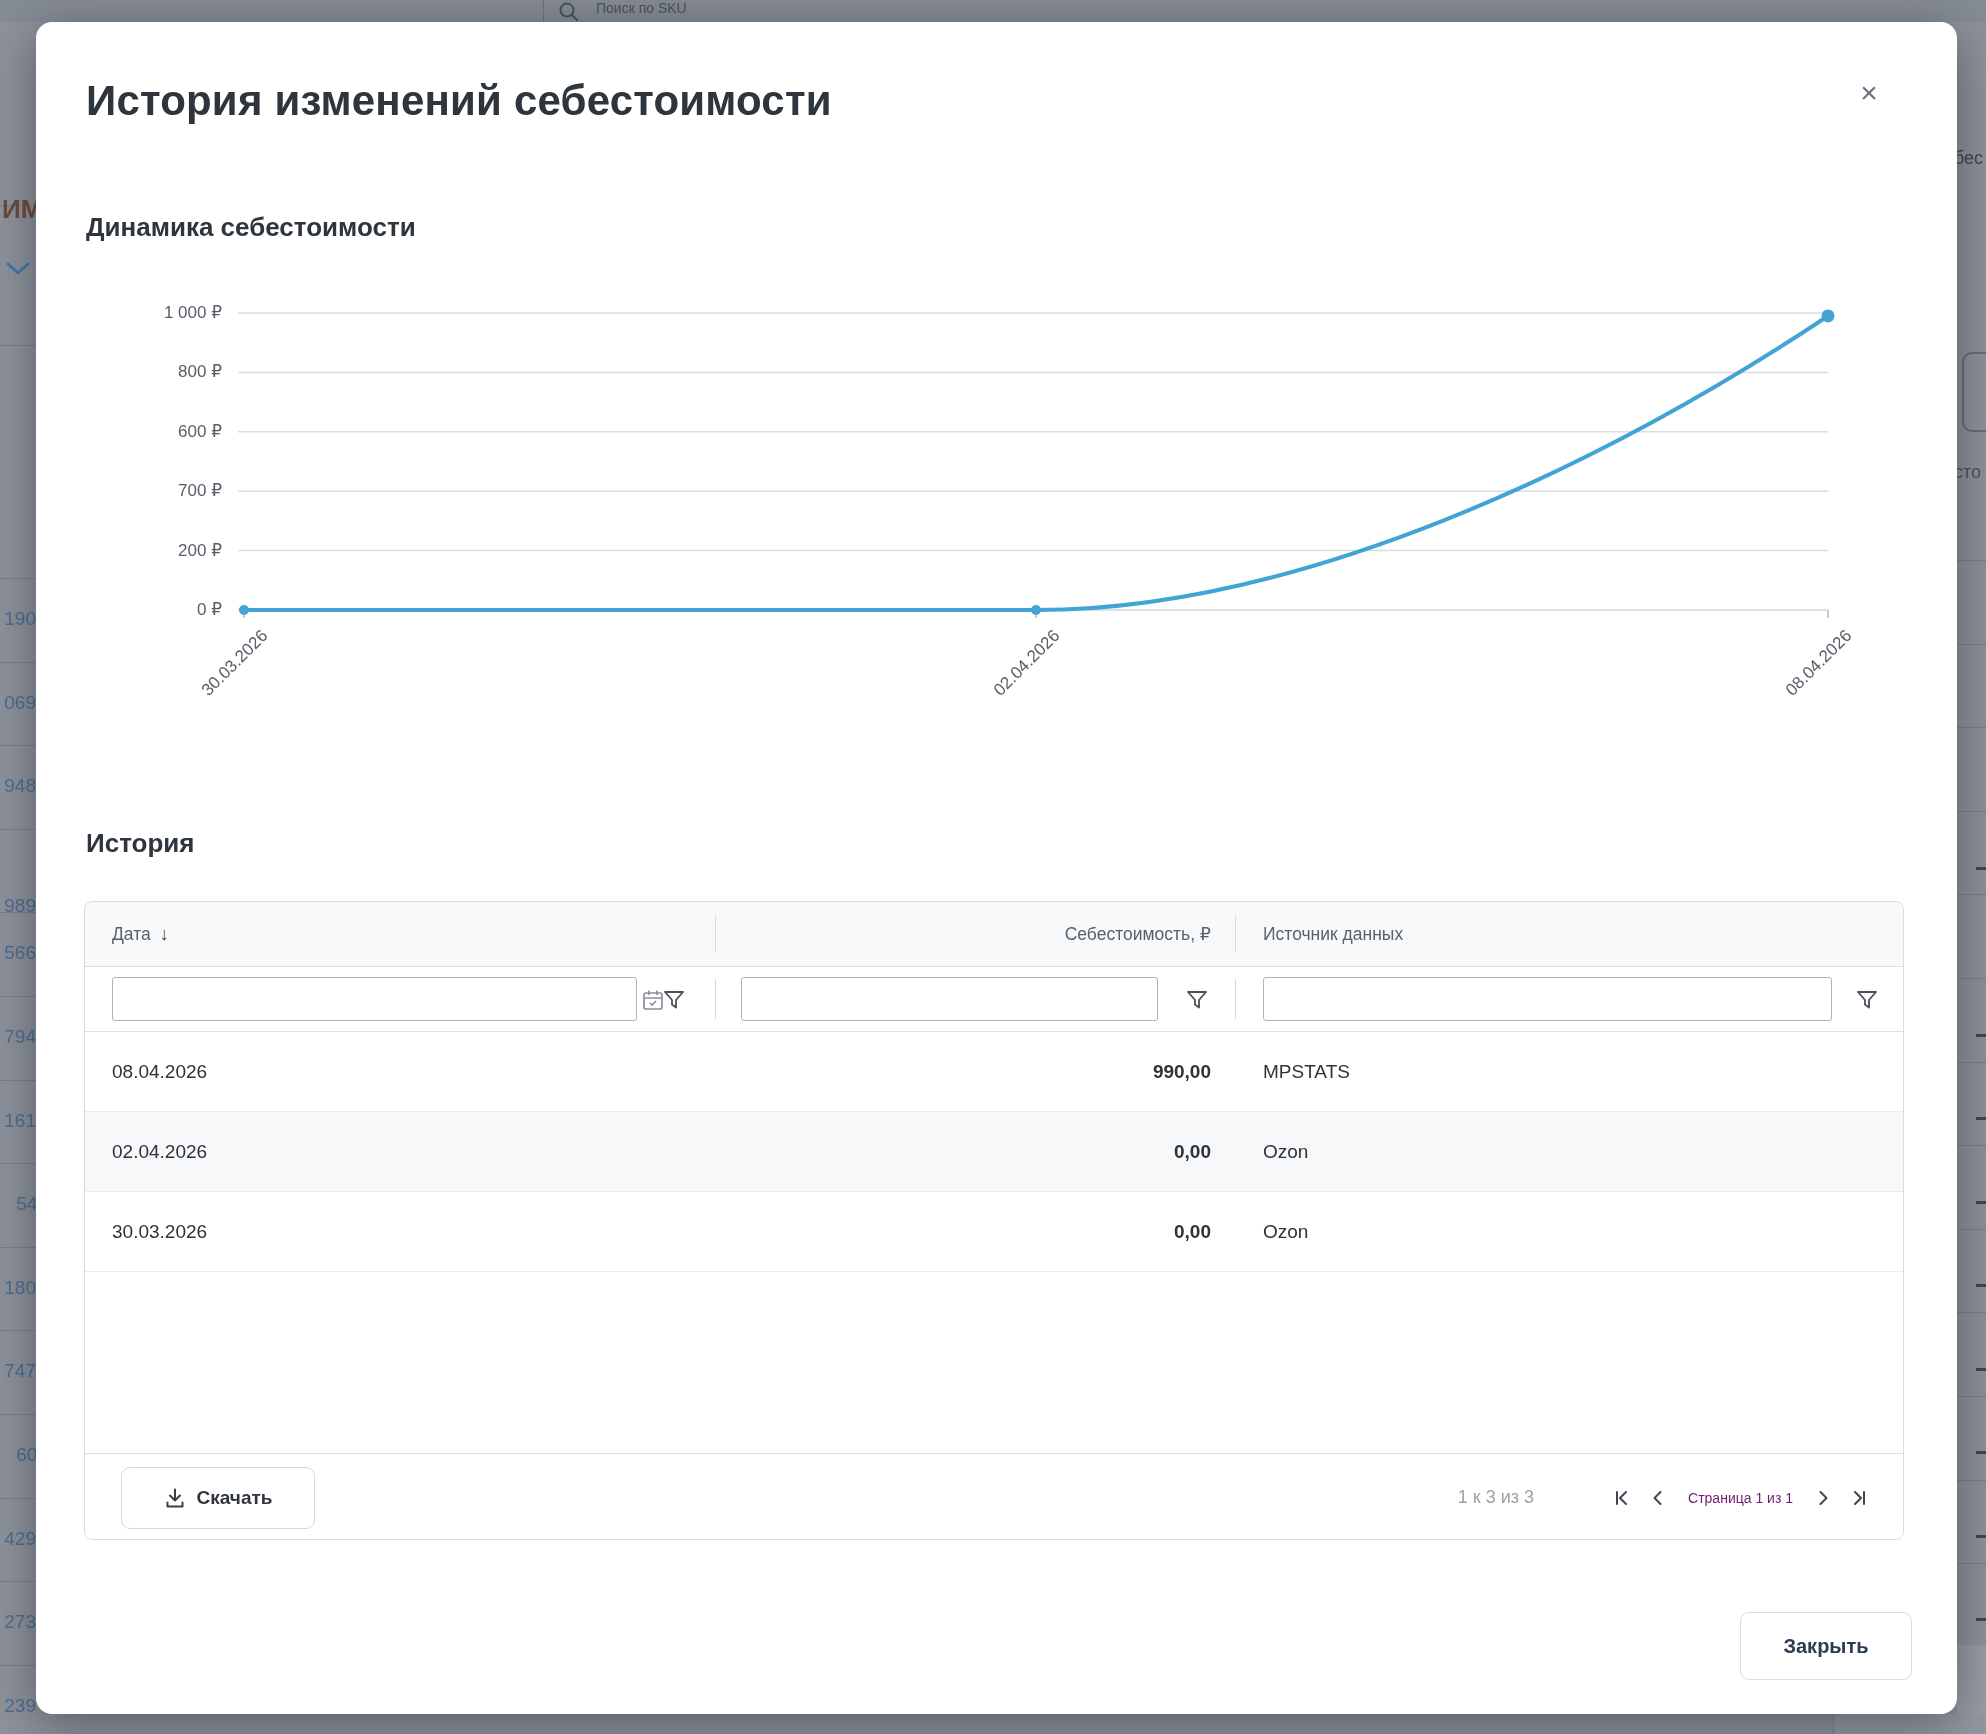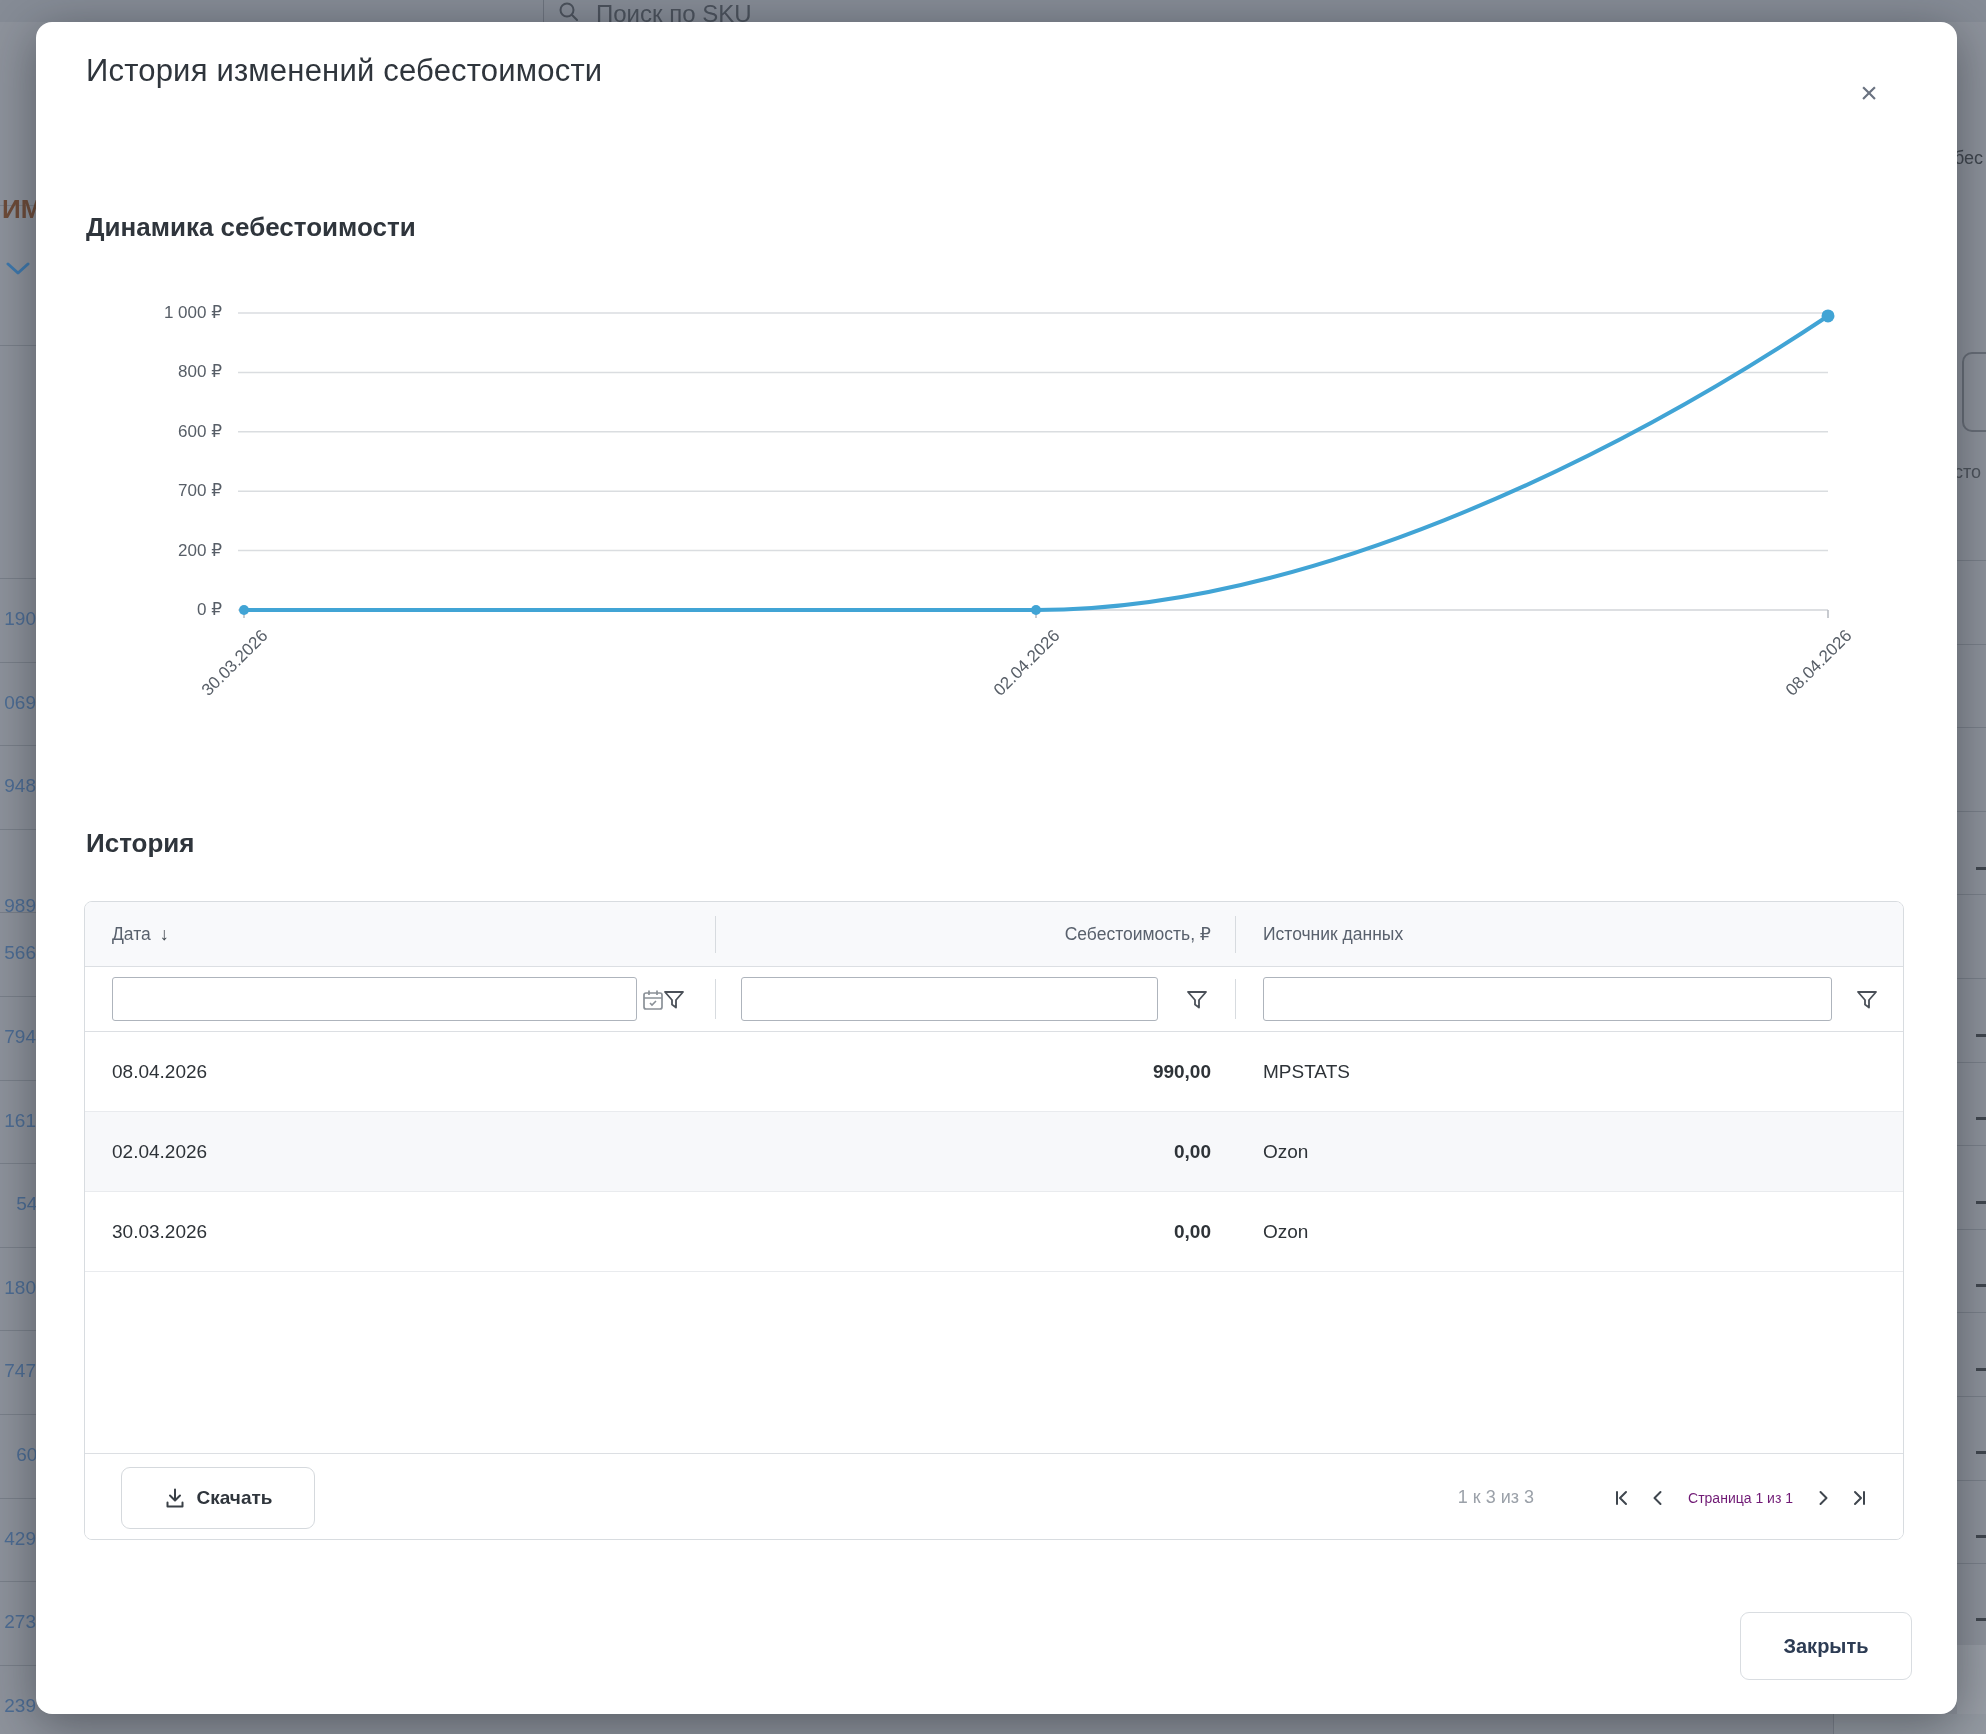--- a/index.html
+++ b/index.html
@@ -7,41 +7,41 @@
     width:1986px;height:1734px;position:relative;overflow:hidden;
     background:#8e939c;
     font-family:"Liberation Sans","DejaVu Sans",sans-serif;
     -webkit-font-smoothing:antialiased;
   }
   .abs{position:absolute;}
   
   .top-strip{left:0;top:0;width:1986px;height:22px;background:#868c96;overflow:hidden;}
   .search-divider{left:543px;top:0;width:1px;height:22px;background:#6d737e;}
   .search-icon{left:558px;top:1px;width:20px;height:20px;}
-  .search-text{left:596px;top:0px;font-size:24px;color:#4b525c;white-space:nowrap;}
+  .search-text{left:596px;top:0px;font-size:14px;color:#4b525c;white-space:nowrap;}
   .left-strip{left:0;top:22px;width:36px;height:1692px;overflow:hidden;}
   .frag-line{background:#7a808a;height:1px;}
   .frag-im{left:2px;top:172px;font-size:26px;font-weight:700;color:#6e4b38;white-space:nowrap;}
   .frag-ebe{left:0px;top:440px;font-size:22px;color:#4d535b;white-space:nowrap;margin-left:36px;}
   .frag-bes{left:1954px;top:148px;font-size:18px;color:#3f454d;white-space:nowrap;}
   .frag-sto{left:1954px;top:462px;font-size:18px;color:#4d535b;white-space:nowrap;}
   .frag-btn{left:1962px;top:352px;width:50px;height:76px;border:2px solid #686e78;border-radius:10px;}
   .num-frag{width:36px;text-align:right;font-size:19px;color:#4d6d95;white-space:nowrap;}
   .right-dash{left:1976px;width:10px;height:3px;background:#40464e;}
   .bottom-strip{left:0;top:1714px;width:1986px;height:20px;background:#8e939c;}
   .bottom-vline{left:1833px;top:1714px;width:1px;height:20px;background:#7b818b;}
   .bottom-block{left:1834px;top:1714px;width:152px;height:20px;background:#949aa2;}
   .right-scroll{left:1957px;top:1645px;width:29px;height:69px;background:#999ea6;}
 
   
   .modal{
     left:36px;top:22px;width:1921px;height:1692px;background:#ffffff;
     border-radius:16px;box-shadow:0 10px 50px rgba(20,24,31,.45);
   }
-  .modal-title{left:50px;top:30px;font-size:31px;line-height:38px;font-weight:400;color:#2f353c;letter-spacing:.2px;}
+  .modal-title{left:50px;top:60px;font-size:42px;line-height:38px;font-weight:700;color:#2f353c;letter-spacing:.2px;}
   .close-btn{left:1813px;top:51px;width:40px;height:40px;display:flex;align-items:center;justify-content:center;
     font-size:30px;color:#6a7280;cursor:pointer;border-radius:6px;line-height:1;}
   .section-title{font-size:26px;font-weight:700;color:#2f353c;}
   .chart-heading{left:50px;top:190px;}
   .history-heading{left:50px;top:806px;}
 
   
   .chart-wrap{left:0;top:268px;width:1880px;height:480px;}
   .y-label{position:absolute;left:26px;width:160px;text-align:right;font-size:17px;color:#575e67;line-height:22px;}
   .x-label{position:absolute;width:130px;text-align:right;font-size:17px;color:#575e67;

